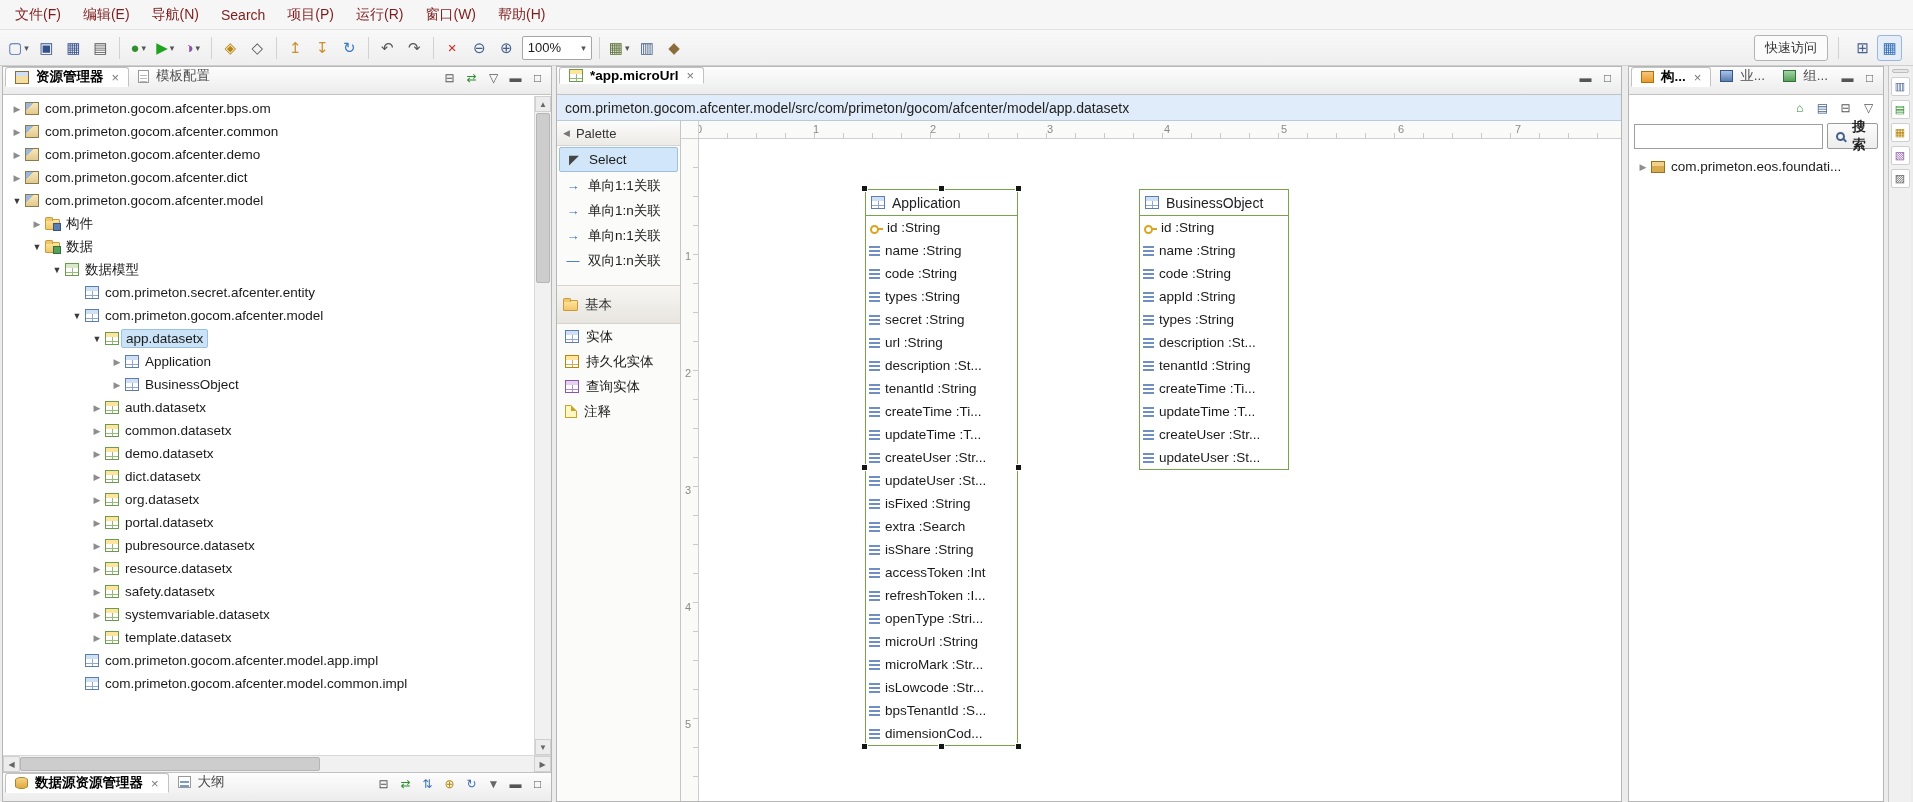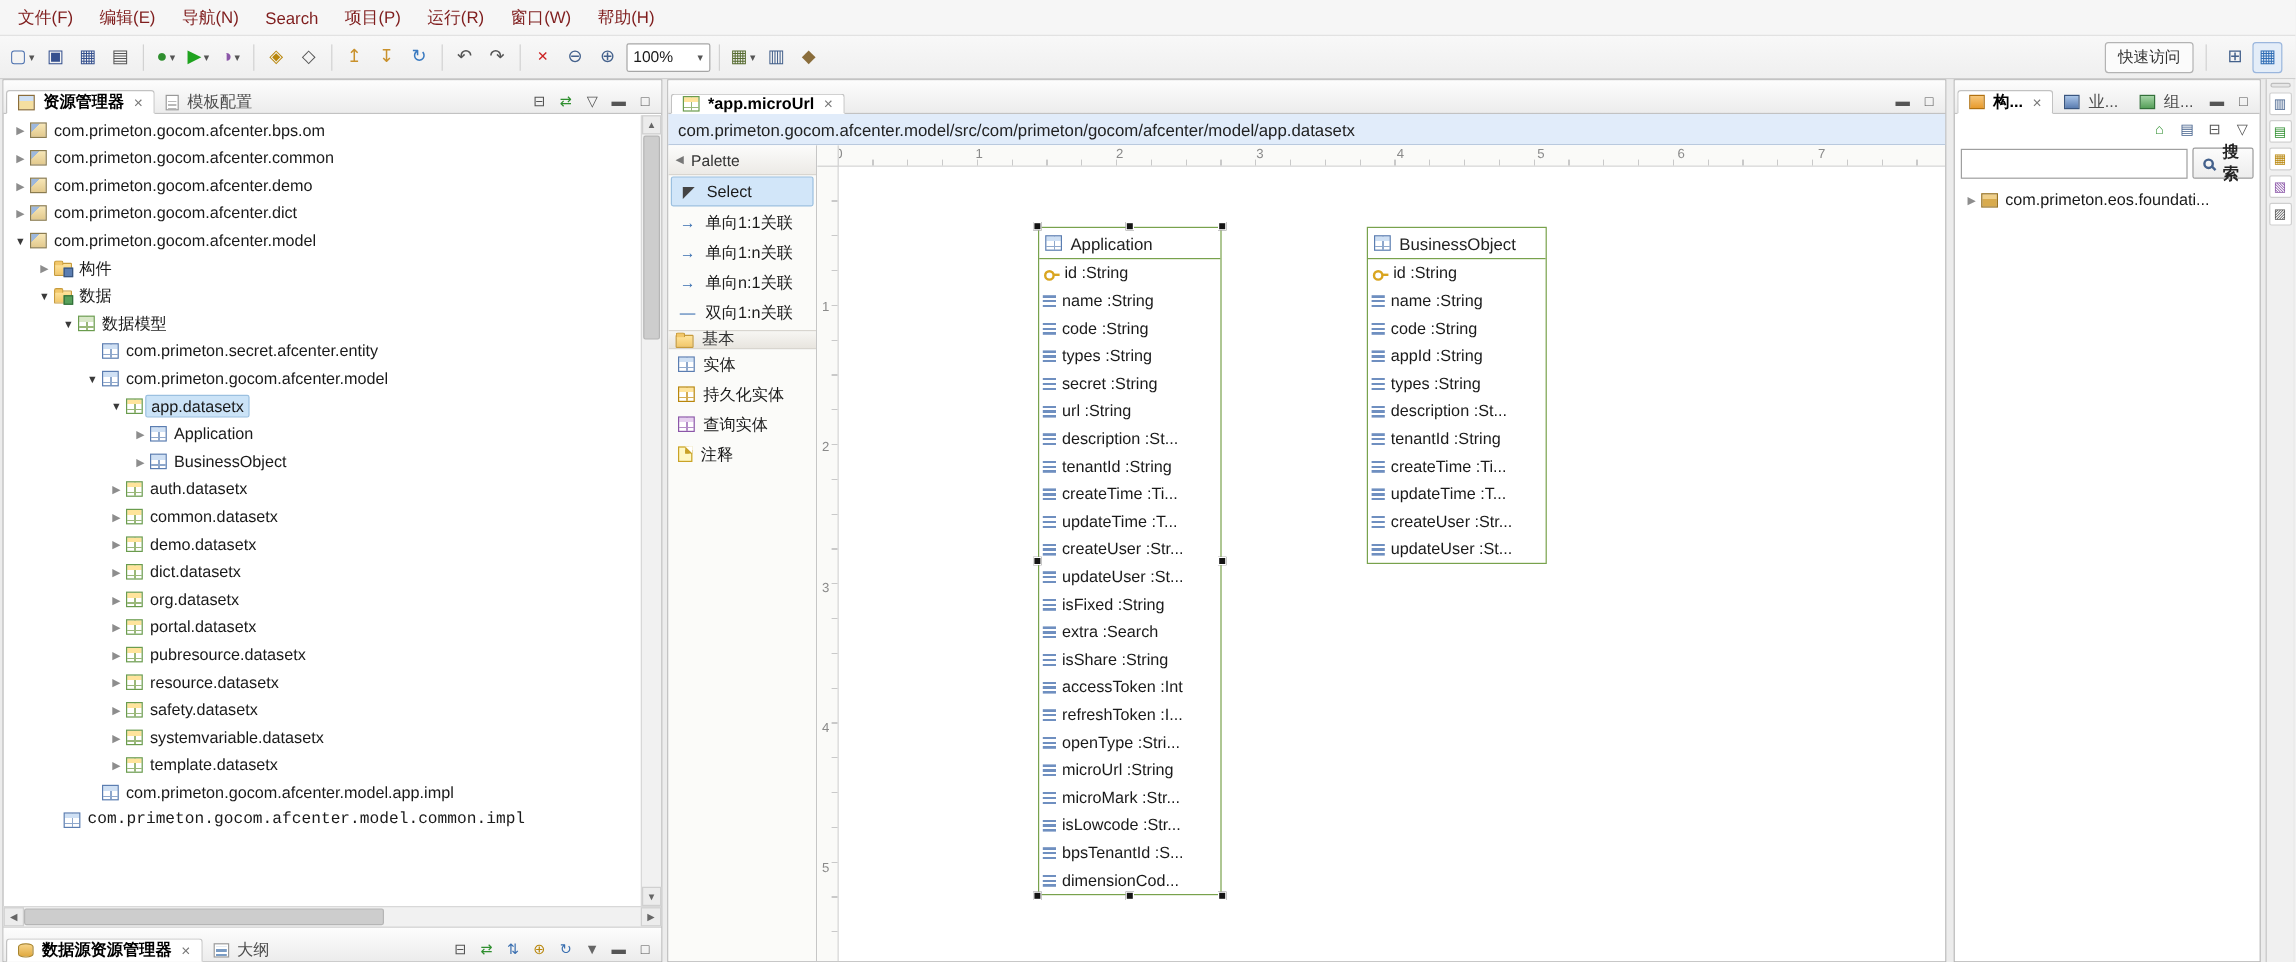--- a/index.html
+++ b/index.html
@@ -18,21 +18,21 @@
   .zoom-combo{width:70px;height:24px;background:#fff;border:1px solid #a6a6a6;border-radius:2px;display:inline-flex;align-items:center;justify-content:space-between;padding:0 5px;font-size:13px;margin:0 2px}
   #toolbar-right{margin-left:auto;display:flex;align-items:center;gap:5px;padding-right:6px}
   #quick-access{border:1px solid #b3b3b3;border-radius:3px;padding:3px 10px;font-size:13px;background:#fbfbfb;color:#333;font-family:inherit}
   .persp.pressed{background:#e4edf8;border:1px solid #9ab6dd}
 
   
   .panel{position:absolute;background:#fff;border:1px solid #b6b6b6;display:flex;flex-direction:column}
   #left-panel{left:2px;top:66px;width:550px;bottom:0}
   #editor{left:556px;top:66px;width:1066px;bottom:0}
   #right-panel{left:1628px;top:66px;width:256px;bottom:0}
-  .part-tabs{height:28px;flex:none;background:linear-gradient(#fdfdfd,#ececec);border-bottom:1px solid #c2c2c2;display:flex;align-items:flex-end;padding-left:2px}
+  .part-tabs{height:28px;flex:none;background:linear-gradient(#fdfdfd,#ececec);border-bottom:1px solid #c2c2c2;display:flex;align-items:flex-start;padding-left:2px}
   .part-tab{display:flex;align-items:center;gap:5px;padding:0 9px;font-size:13.5px;color:#4d4d4d;white-space:nowrap}
   .part-tab.active{background:#fff;border:1px solid #c2c2c2;border-bottom-color:#fff;margin-bottom:-1px;border-radius:3px 3px 0 0;color:#000;font-weight:bold}
   .tab-close{margin-left:3px;color:#777;font-size:13px;font-weight:normal}
   .part-toolbar{margin-left:auto;display:flex;align-items:center;gap:1px;padding-right:3px}
   .pt-btn{width:21px;height:21px;display:inline-flex;align-items:center;justify-content:center;font-size:12px;border-radius:3px}
 
   
   #tree{flex:1;overflow:hidden;position:relative;padding-top:2px}
   .tree-row{height:23px;display:flex;align-items:center;white-space:nowrap}
   .arrow{width:16px;flex:none;text-align:center;font-size:9px;color:#8d8d8d}
@@ -42,31 +42,31 @@
 
   
   .sb-v{position:absolute;right:0;top:29px;bottom:46px;width:17px;background:#f1f1f1;border-left:1px solid #d8d8d8;z-index:5}
   .sb-v .sb-arrow{position:absolute;left:0;width:16px;height:16px;display:flex;align-items:center;justify-content:center;font-size:8px;color:#666;background:#ececec;border:1px solid #d0d0d0}
   .sb-v .sb-up{top:0}.sb-v .sb-down{bottom:0}
   .sb-v .sb-thumb{position:absolute;left:1px;right:1px;top:17px;height:170px;background:#cdcdcd;border:1px solid #b5b5b5;border-radius:2px}
   .sb-h{position:relative;height:17px;flex:none;background:#f1f1f1;border-top:1px solid #d8d8d8}
   .sb-h .sb-arrow{position:absolute;top:0;width:17px;height:16px;display:flex;align-items:center;justify-content:center;font-size:8px;color:#666;background:#ececec;border:1px solid #d0d0d0}
   .sb-h .sb-left{left:0}.sb-h .sb-right{right:0}
   .sb-h .sb-thumb{position:absolute;left:17px;top:1px;height:14px;width:300px;background:#cdcdcd;border:1px solid #b5b5b5;border-radius:2px}
-  #left-bottom{height:29px;flex:none;border-top:1px solid #c2c2c2;background:linear-gradient(#fdfdfd,#ececec);display:flex;align-items:flex-end;padding-left:2px}
+  #left-bottom{height:29px;flex:none;border-top:1px solid #c2c2c2;background:linear-gradient(#fdfdfd,#ececec);display:flex;align-items:flex-start;padding-left:2px}
 
   
   #breadcrumb{height:26px;flex:none;background:#e1ecfa;border-bottom:1px solid #b9c9de;display:flex;align-items:center;padding:0 8px;font-size:14px;color:#222;white-space:nowrap;overflow:hidden}
   #editor-body{flex:1;display:flex;overflow:hidden}
   #palette{width:124px;flex:none;border-right:1px solid #c6c6c6;background:#fbfbf9;display:flex;flex-direction:column}
   .palette-header{height:25px;flex:none;display:flex;align-items:center;gap:6px;padding:0 6px;background:linear-gradient(#fcfcfb,#eceae6);border-bottom:1px solid #d8d5cf;font-size:13px;color:#333}
   .pin{font-size:9px;color:#777}
   .palette-item{height:25px;display:flex;align-items:center;gap:5px;padding:0 4px 0 8px;font-size:13.5px;white-space:nowrap;overflow:hidden}
   .palette-item.selected{background:#d2e6f9;border:1px solid #9bc0e0;border-radius:2px;margin:1px 2px;padding-left:6px}
-  .palette-group{height:16px;flex:none;display:flex;align-items:center;gap:5px;padding:0 6px;background:linear-gradient(#f7f6f3,#e8e5df);border-top:1px solid #d8d5cf;border-bottom:1px solid #d8d5cf;font-size:13.5px;color:#333;margin-top:2px}
+  .palette-group{height:39px;flex:none;display:flex;align-items:center;gap:5px;padding:0 6px;background:linear-gradient(#f7f6f3,#e8e5df);border-top:1px solid #d8d5cf;border-bottom:1px solid #d8d5cf;font-size:13.5px;color:#333;margin-top:12px}
   #canvas-wrap{flex:1;position:relative;background:#fff;overflow:hidden}
   #ruler-corner{position:absolute;left:0;top:0;width:18px;height:18px;background:#fafaf8;border-right:1px solid #cfcfcf;border-bottom:1px solid #cfcfcf;z-index:2}
   #hruler{position:absolute;left:18px;right:0;top:0;height:18px;background:#fafaf8;border-bottom:1px solid #cfcfcf;overflow:hidden;background-image:repeating-linear-gradient(to right,transparent 0 28px,#c9c9c9 28px 29px);background-size:100% 5px;background-position:0 100%;background-repeat:no-repeat}
   #vruler{position:absolute;left:0;top:18px;width:18px;bottom:0;background:#fafaf8;border-right:1px solid #cfcfcf;overflow:hidden;background-image:repeating-linear-gradient(to bottom,transparent 0 28px,#c9c9c9 28px 29px);background-size:5px 100%;background-position:100% 0;background-repeat:no-repeat}
   .hnum{position:absolute;top:2px;transform:translateX(-50%);font-size:11px;color:#8a8a8a}
   .vnum{position:absolute;left:4px;transform:translateY(-50%);font-size:11px;color:#8a8a8a}
   #canvas{position:absolute;left:18px;top:18px;right:0;bottom:0;background:#fff}
 
   
   .entity{position:absolute;background:#fff;border:1px solid #78a24c}
@@ -373,21 +373,21 @@
       <div class="tree-row" style="padding-left: 86px;">
         <span class="arrow">▶</span>
         <span class="ic ic-dataset"></span>
         <span class="tlabel">template.datasetx</span>
       </div>
       <div class="tree-row" style="padding-left: 66px;">
         <span class="arrow"></span>
         <span class="ic ic-model-package"></span>
         <span class="tlabel">com.primeton.gocom.afcenter.model.app.impl</span>
       </div>
-      <div class="tree-row" style="padding-left: 34px; font-family: Liberation Mono, monospace;">
+      <div class="tree-row" style="padding-left: 66px;">
         <span class="arrow"></span>
         <span class="ic ic-model-package"></span>
         <span class="tlabel">com.primeton.gocom.afcenter.model.common.impl</span>
       </div>
     </div>
   <div class="sb-v" id="tree-vscroll">
     <div class="sb-arrow sb-up">▲</div>
     <div class="sb-thumb"></div>
     <div class="sb-arrow sb-down">▼</div>
   </div>

